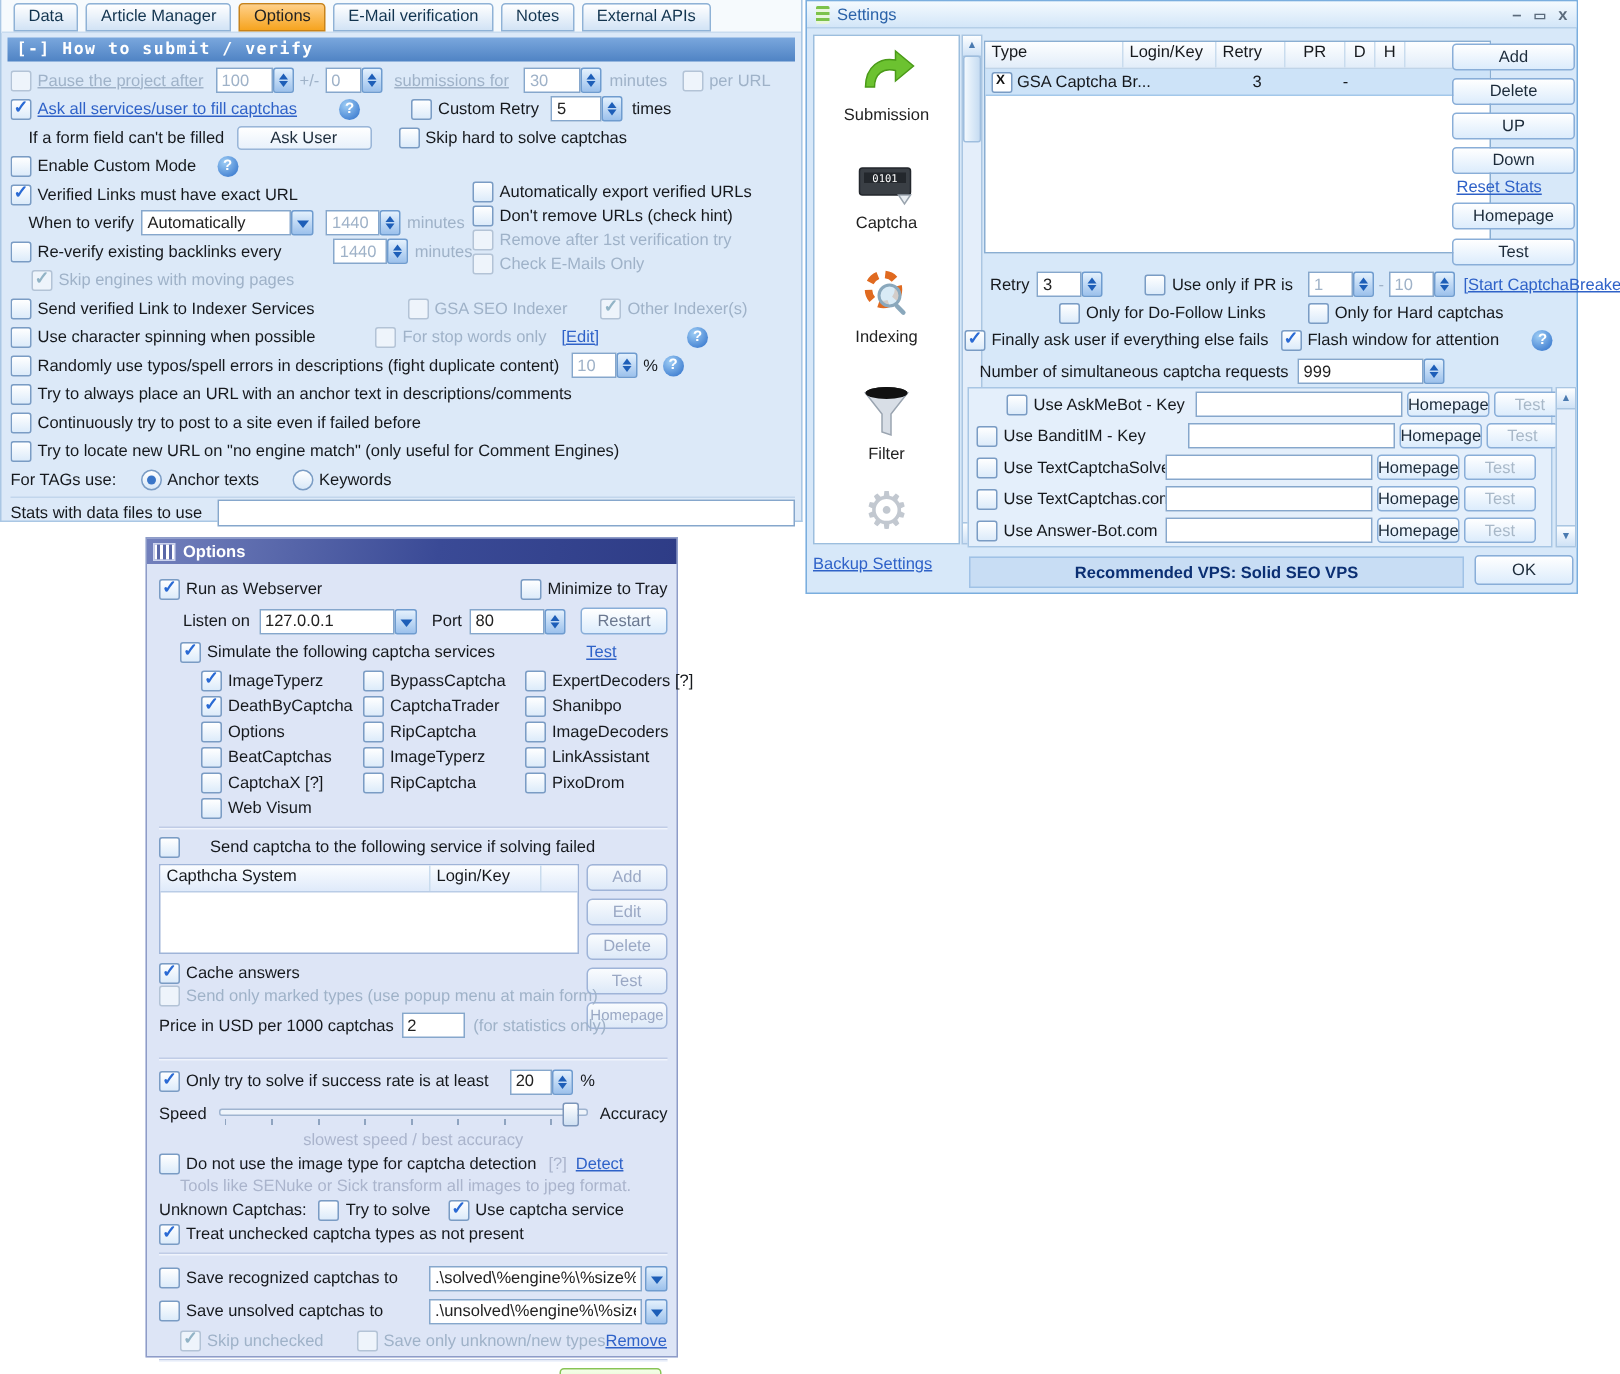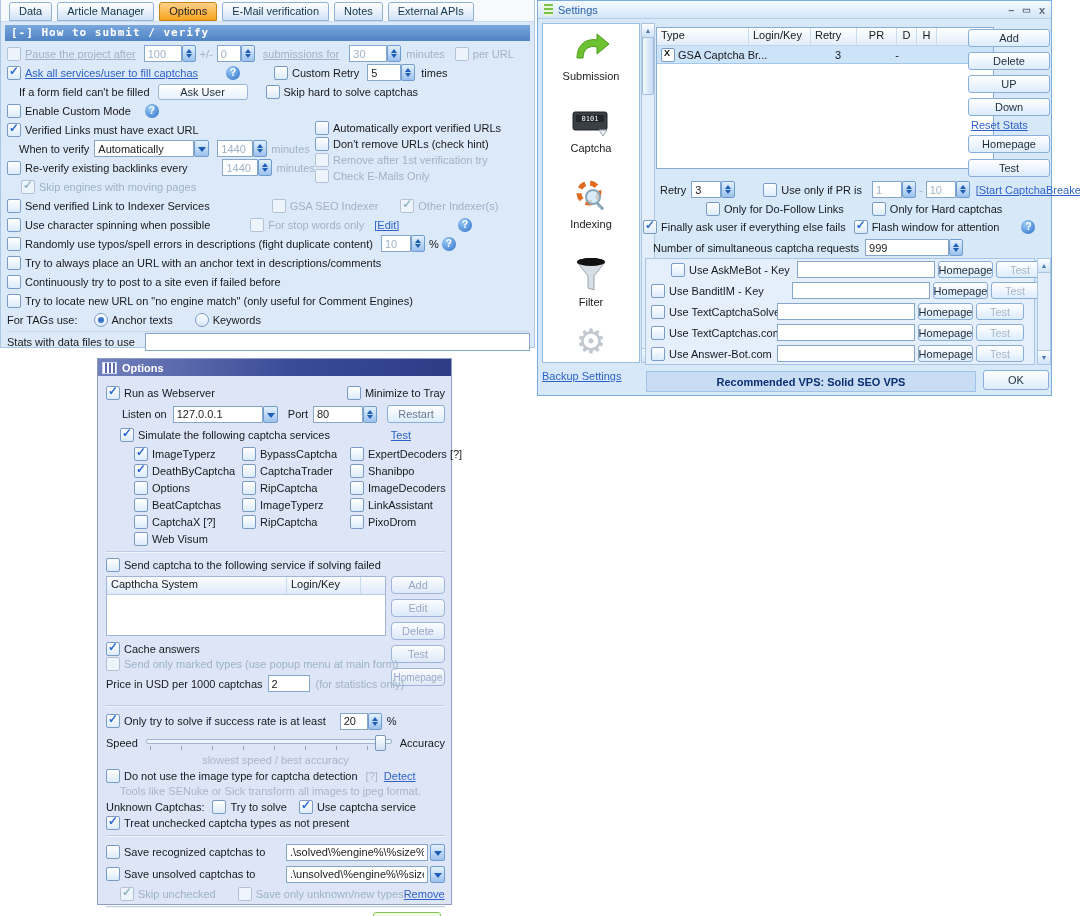--- a/index.html
+++ b/index.html
@@ -495,21 +495,21 @@
         <span class="svc">
             <span class="cb"></span>
             <span>PixoDrom</span>
           </span>
         <span class="svc">
             <span class="cb"></span>
             <span>Web Visum</span>
           </span>
       </div>
       <div class="sep"></div>
-      <div class="r" style="height:16px;">
+      <div class="r" style="height:16px;gap:16px;">
         <span class="cb"></span>
         <span>Send captcha to the following service if solving failed</span>
       </div>
       <div style="position:relative;height:128px;">
         <div style="position:absolute;left:0;top:3px;width:280px;height:60px;background:#fff;border:1px solid #9fb4d8;box-sizing:border-box;">
           <div class="th" style="background:linear-gradient(#fbfdff,#dfeafa);border-bottom:1px solid #b9cce6;">
             <div style="width:180px;">Capthcha System</div>
             <div style="width:74px;">Login/Key</div>
             <div style="flex:1;border-right:none;"></div>
           </div>

